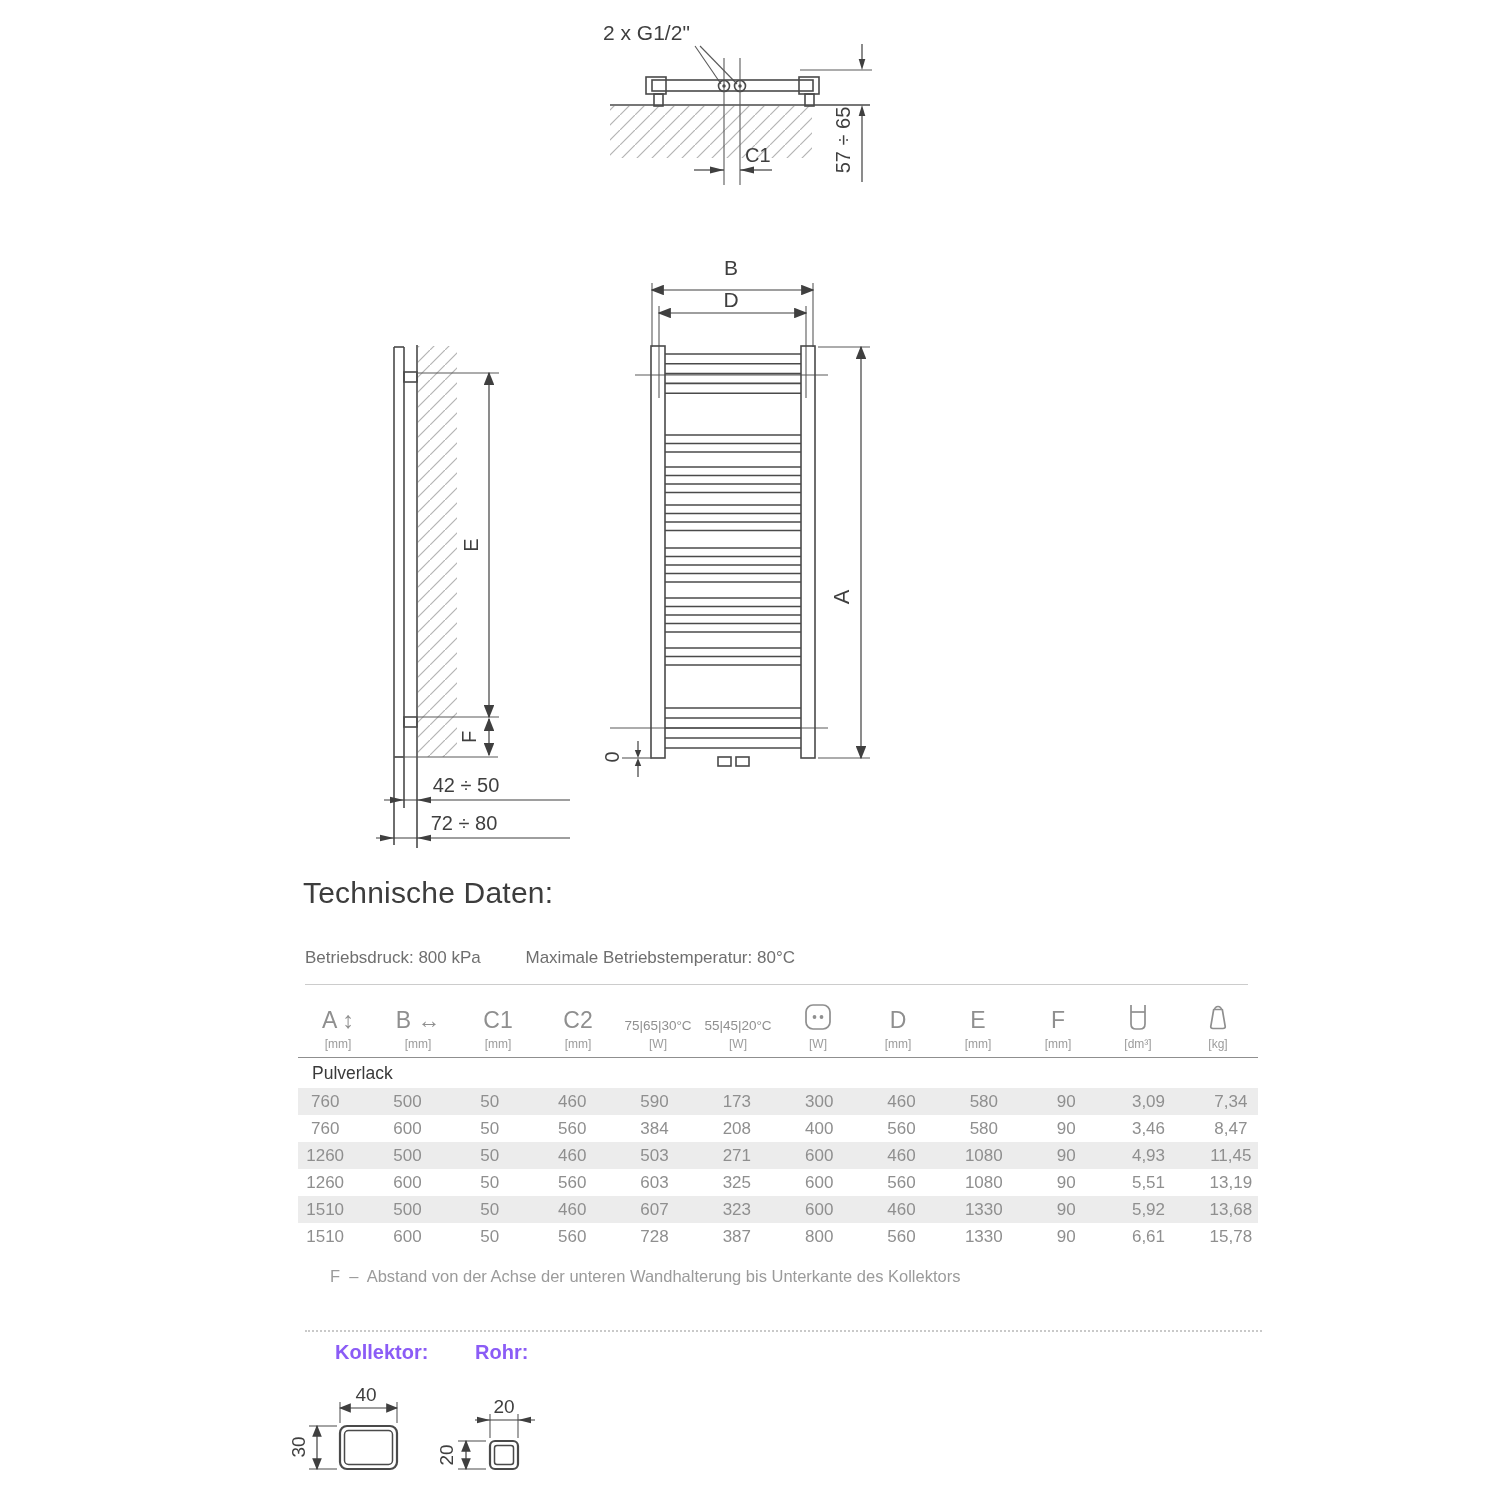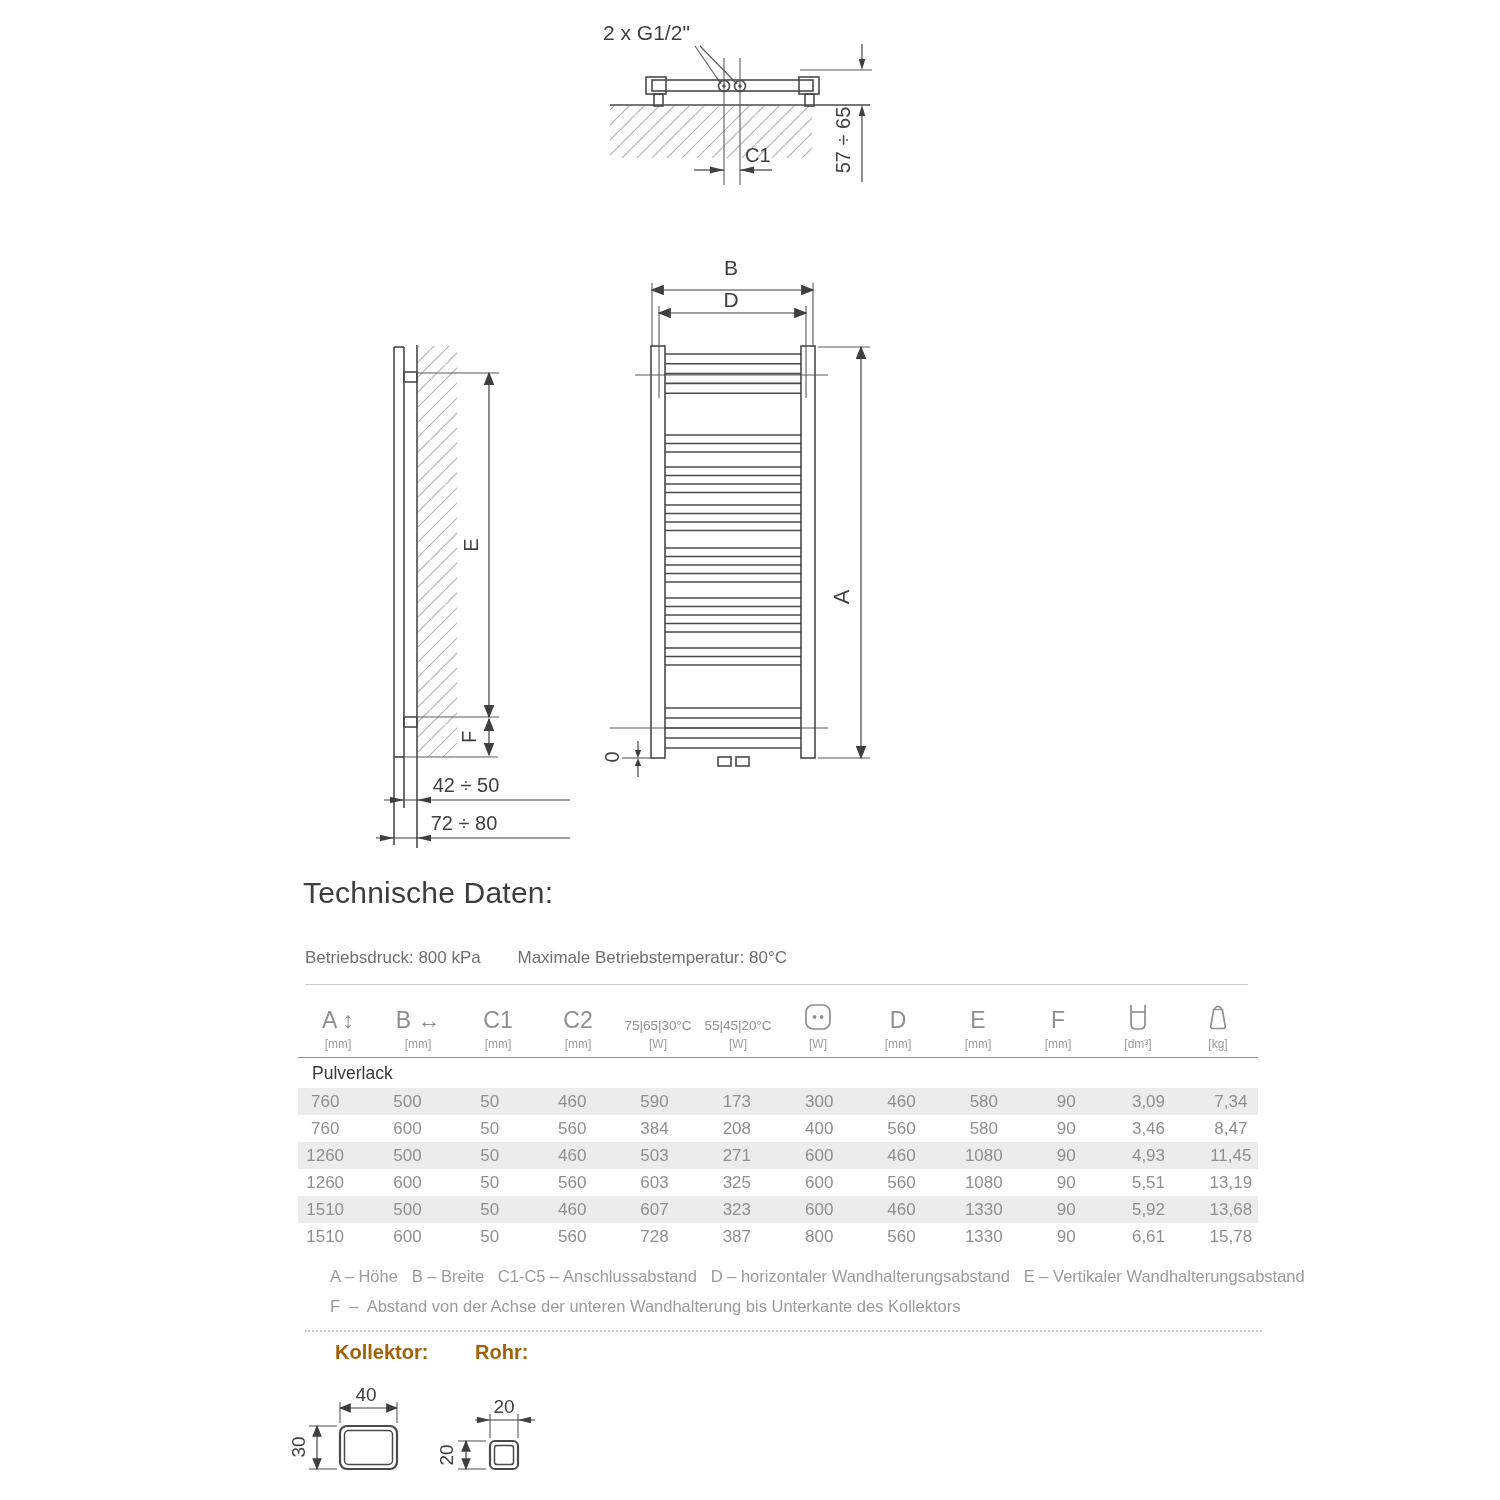--- a/index.html
+++ b/index.html
@@ -9,40 +9,40 @@
   svg{overflow:visible;}
   svg text{font-family:"Liberation Sans",sans-serif;fill:#3f3f3f;}
   .dline{stroke:#4a4a4a;stroke-width:1.6;fill:none;}
   .thin{stroke:#5a5a5a;stroke-width:1.1;fill:none;}
   .dim{stroke:#3f3f3f;stroke-width:1.2;fill:none;}
   .arr{fill:#3f3f3f;stroke:none;}
   
   .title{left:303px;top:876px;font-size:30px;color:#3d3d3d;letter-spacing:.2px;}
   .specs{left:305px;top:948px;font-size:17px;color:#6f6f6f;}
   .specs span{display:inline-block;}
-  .specs .sp1{margin-right:32px;}
+  .specs .sp1{margin-right:40px;}
   .topline{left:305px;top:984px;width:943px;border-top:1px solid #cccccc;height:0;}
   
   .table{left:298px;top:995px;width:960px;color:#8f8f8f;}
   .hgrid,.trow{display:grid;grid-template-columns:repeat(12,1fr);}
   .hgrid{align-items:end;border-bottom:1.5px solid #8f8f8f;padding-bottom:6px;min-height:56px;}
   .hcell{text-align:center;}
   .hmain{font-size:23px;color:#8f8f8f;line-height:1;}
   .hmain.hsmall{font-size:13.5px;letter-spacing:0;padding-top:7px;}
   .hunit{font-size:12px;color:#9c9c9c;margin-top:5px;}
   .hicon svg{display:inline-block;vertical-align:bottom;}
   .grouprow{font-size:17.5px;color:#3a3a3a;padding:5px 0 4px 14px;}
   .trow{height:27px;align-items:center;font-size:17px;gap:28px;}
   .trow.shade{background:#ececec;}
   .tcell{text-align:center;}
   .legend{margin-top:12px;padding-left:32px;color:#9b9b9b;font-size:16.5px;line-height:1.8;}
   .legend div{white-space:pre;}
   
   .dotline{left:305px;top:1330px;width:957px;border-top:2px dotted #c9c9c9;height:0;}
-  .profhead{font-size:20px;font-weight:bold;color:#a16207;}
+  .profhead{font-size:20px;font-weight:bold;color:#8b5cf6;}
 </style>
 </head>
 <body>
 
 <div class="canvas">
 
   <svg class="abs" style="left:560px;top:10px;" width="340" height="190" viewBox="0 0 340 190">
     <defs>
       <pattern id="hatch1" width="15" height="15" patternUnits="userSpaceOnUse">
         <line x1="0" y1="15" x2="15" y2="0" stroke="#b4b4b4" stroke-width="1.2"></line>
@@ -354,21 +354,20 @@
           <div class="tcell">800</div>
           <div class="tcell">560</div>
           <div class="tcell">1330</div>
           <div class="tcell">90</div>
           <div class="tcell">6,61</div>
           <div class="tcell">15,78</div>
         </div>
       </div>
 
     <div class="legend">
-      <div>A – Höhe   B – Breite   C1-C5 – Anschlussabstand   D – horizontaler Wandhalterungsabstand   E – Vertikaler Wandhalterungsabstand</div>
       <div>F  –  Abstand von der Achse der unteren Wandhalterung bis Unterkante des Kollektors</div>
     </div>
   </div>
 
   <div class="abs dotline"></div>
 
   <div class="abs profhead" style="left:335px;top:1341px;">Kollektor:</div>
   <div class="abs profhead" style="left:475px;top:1341px;">Rohr:</div>
 
   <svg class="abs" style="left:295px;top:1375px;" width="270" height="110" viewBox="0 0 270 110">

